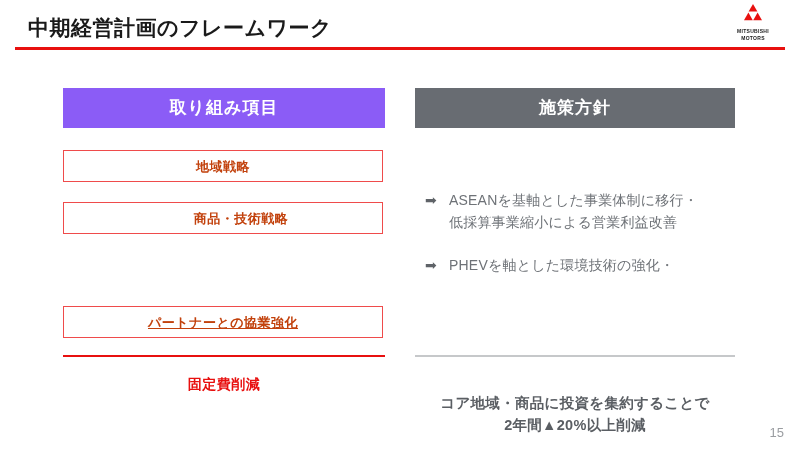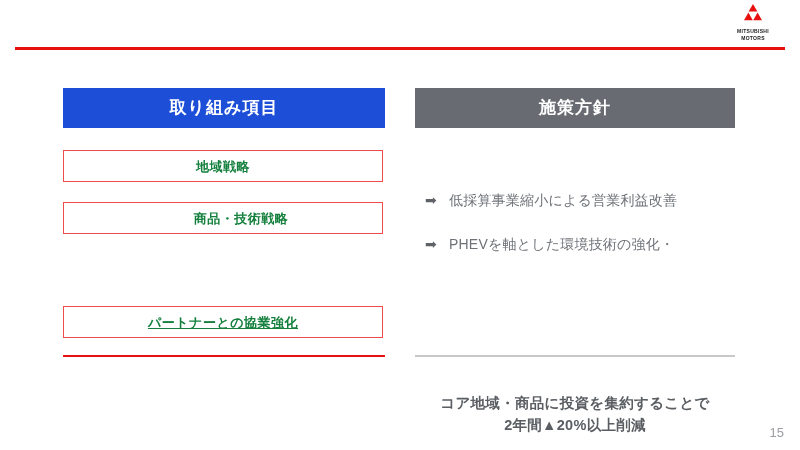--- a/index.html
+++ b/index.html
@@ -80,36 +80,36 @@
 
   .col-head {
     height: 40px;
     line-height: 40px;
     text-align: center;
     color: #ffffff;
     font-size: 17px;
     font-weight: bold;
     letter-spacing: 1px;
   }
-  .col-head.red  { background: #1d4ed8; }
+  .col-head.red  { background: #8b5cf6; }
   .col-head.gray { background: #686c72; }
 
   
   .item-box {
     position: absolute;
     left: 0;
     width: 320px;
     height: 32px;
     line-height: 32px;
     border: 1px solid #ef4b4b;
     box-sizing: border-box;
     text-align: center;
     font-size: 13px;
     font-weight: bold;
-    color: #15803d;
+    color: #c2410c;
     background: #ffffff;
     letter-spacing: 0.5px;
   }
   .item-box.b0 { top: 62px; }
   .item-box.b1 { top: 114px; padding-left: 36px; }
   .item-box.b2 { top: 166px; }
   .item-box.b3 { top: 218px; text-decoration: underline; }
 
   .left-rule {
     position: absolute;
@@ -188,20 +188,21 @@
     right: 16px;
     bottom: 10px;
     font-size: 13px;
     color: #9a9da1;
   }
 </style>
 </head>
 <body>
 
 <div class="slide-header">
+  <div class="slide-title">中期経営計画のフレームワーク</div>
   <div class="title-rule"></div>
 
   <div class="logo-block">
     <svg class="logo-mark" width="26" height="23" viewBox="0 0 26 23">
       <polygon points="13,0 17.4,7.6 8.6,7.6" fill="#e8100f"></polygon>
       <polygon points="8.4,8.6 12.8,16.2 4,16.2" fill="#e8100f"></polygon>
       <polygon points="17.6,8.6 22,16.2 13.2,16.2" fill="#e8100f"></polygon>
     </svg>
     <span class="logo-wordmark">MITSUBISHI</span>
     <span class="logo-wordmark">MOTORS</span>
@@ -209,28 +210,30 @@
 </div>
 
 <div class="col-left">
   <div class="col-head red">取り組み項目</div>
 
   <div class="item-box b0">地域戦略</div>
   <div class="item-box b1">商品・技術戦略</div>
   <div class="item-box b3">パートナーとの協業強化</div>
 
   <div class="left-rule"></div>
+  <div class="left-footnote">固定費削減</div>
 </div>
 
 <div class="col-right">
   <div class="col-head gray">施策方針</div>
 
   <div class="bullets">
     <div class="bullet">
       <span class="bullet-arrow">➡</span>
+      <span class="bullet-line">ASEANを基軸とした事業体制に移行・</span>
       <span class="bullet-line">低採算事業縮小による営業利益改善</span>
     </div>
     <div class="bullet">
       <span class="bullet-arrow">➡</span>
       <span class="bullet-line">PHEVを軸とした環境技術の強化・</span>
     </div>
   </div>
 
   <div class="right-rule"></div>
   <div class="right-footnote">

